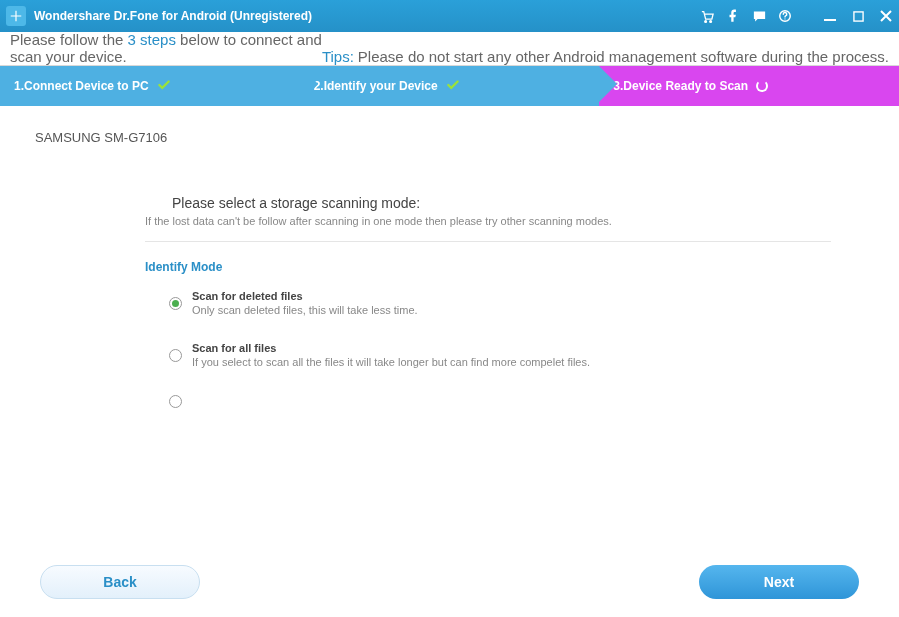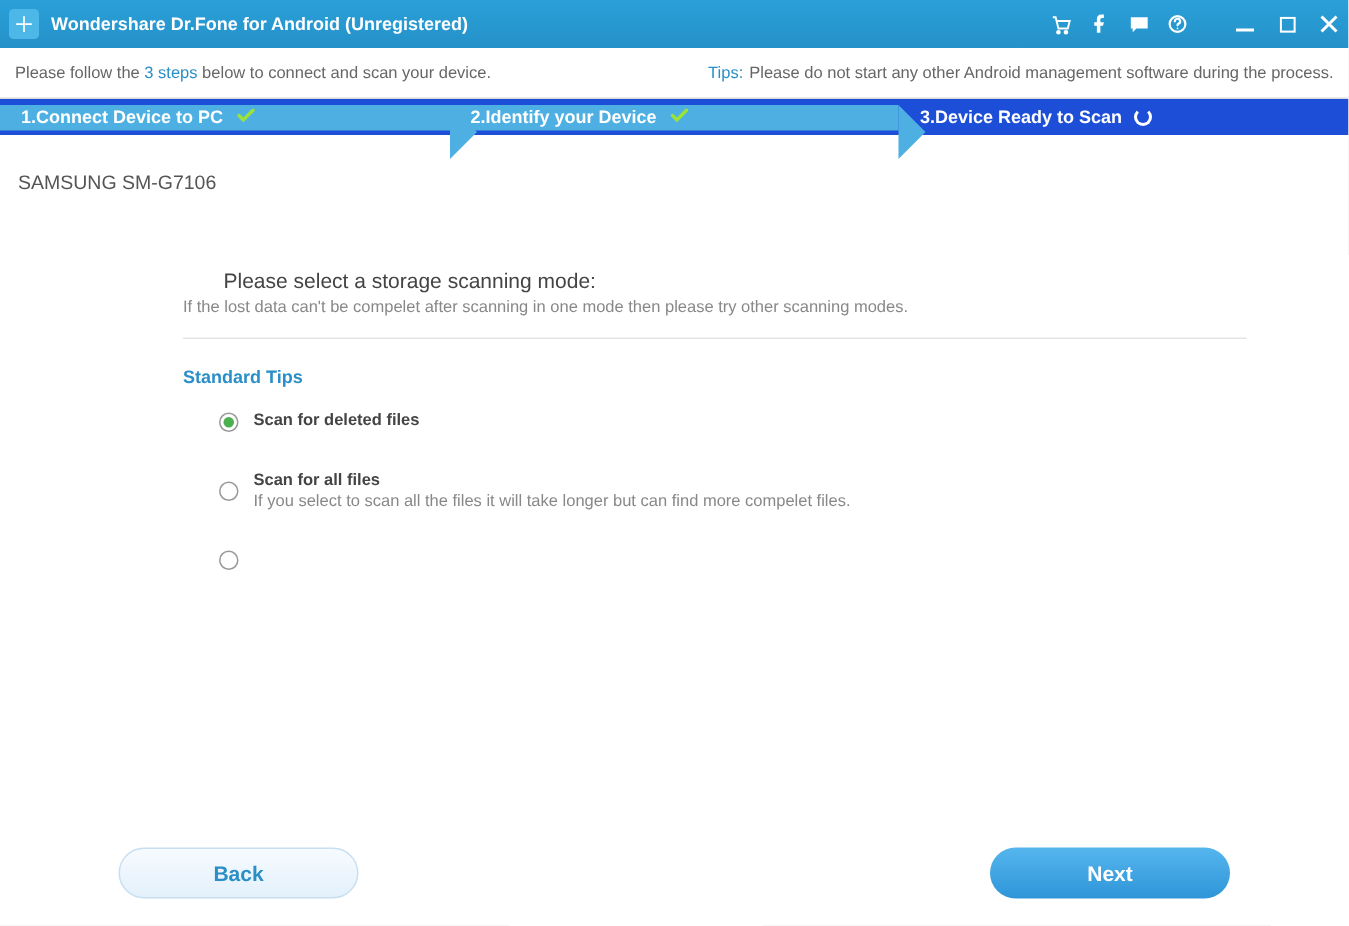--- a/index.html
+++ b/index.html
@@ -11,54 +11,54 @@
   .titlebar { height: 32px; background: linear-gradient(#2aa0d9, #2591c8); display: flex; align-items: center; padding: 0 6px; color: #fff; }
   .titlebar .logo { width: 20px; height: 20px; background: #4db8e8; border-radius: 3px; display: flex; align-items: center; justify-content: center; margin-right: 8px; }
   .titlebar .logo svg { width: 14px; height: 14px; }
   .titlebar .title { font-size: 12px; font-weight: bold; flex: 1; }
   .titlebar .ticons { display: flex; gap: 10px; align-items: center; }
   .titlebar .ticon { width: 16px; height: 16px; display: flex; align-items: center; justify-content: center; cursor: pointer; }
   .titlebar .winbtns { display: flex; gap: 14px; margin-left: 30px; align-items: center; }
   .titlebar .winbtn { width: 14px; height: 14px; display: flex; align-items: center; justify-content: center; cursor: pointer; }
 
   
-  .infobar { height: 34px; background: #fff; border-bottom: 1px solid #d8d8d8; display: flex; align-items: center; padding: 0 10px; font-size: 11px; color: #666; }
+  .infobar { height: 34px; background: #fff; border-bottom: 1px solid #d8d8d8; display: flex; align-items: flex-end; padding: 0 10px; font-size: 15px; color: #666; }
   .infobar .left { flex: 1; }
   .infobar .left .hl { color: #2a8fc7; }
   .infobar .tips-label { color: #2a8fc7; margin-right: 4px; }
 
   
-  .stepsbar { height: 24px; display: flex; background: #1d4ed8; align-items: center; }
+  .stepsbar { height: 40px; display: flex; background: #d946ef; }
   .step { flex: 1; position: relative; display: flex; align-items: center; padding-left: 14px; color: #fff; font-size: 12px; font-weight: bold; }
   .step.active { background: #4eb0e2; }
   .step .check { margin-left: 8px; }
   .step .spin { margin-left: 8px; width: 12px; height: 12px; border: 2px solid #fff; border-top-color: transparent; border-radius: 50%; display: inline-block; }
   .step-arrow { position: absolute; right: -18px; top: 0; width: 0; height: 0; border-top: 18px solid transparent; border-bottom: 18px solid transparent; z-index: 2; }
   .step.active .step-arrow { border-left: 18px solid #4eb0e2; }
   .step:not(.active) .step-arrow { border-left: 18px solid #8fcdf0; }
   .step:last-child .step-arrow { display: none; }
 
   
-  .main { flex: 1; padding: 24px 28px 0 12px; }
+  .main { flex: 1; padding: 24px 28px 0 35px; }
   .device { font-size: 13px; color: #555; margin-bottom: 50px; }
   .inner { margin-left: 110px; margin-right: 40px; }
   .heading { font-size: 14px; color: #444; margin-bottom: 4px; margin-left: 27px; }
   .subheading { font-size: 11px; color: #888; margin-bottom: 14px; }
   .divider { height: 1px; background: #e5e5e5; margin-bottom: 18px; }
 
   .mode-title { font-size: 12px; color: #2a8fc7; font-weight: bold; margin-bottom: 16px; }
   .opt { display: flex; align-items: center; margin-left: 24px; margin-bottom: 26px; }
   .radio { width: 13px; height: 13px; border: 1px solid #999; border-radius: 50%; margin-right: 10px; margin-top: 1px; flex-shrink: 0; display: flex; align-items: center; justify-content: center; cursor: pointer; }
   .radio.checked::after { content: ''; width: 7px; height: 7px; background: #4caf50; border-radius: 50%; }
   .opt-body .opt-title { font-size: 11px; font-weight: bold; color: #444; margin-bottom: 2px; }
   .opt-body .opt-desc { font-size: 11px; color: #888; }
   .opt.single .opt-desc { margin: 0; }
 
   
-  .footer { height: 70px; display: flex; align-items: center; justify-content: space-between; padding: 0 79px; }
+  .footer { height: 70px; display: flex; align-items: center; justify-content: space-between; padding: 0 40px; }
   .btn { width: 160px; height: 34px; border-radius: 17px; border: none; font-size: 14px; font-weight: bold; cursor: pointer; display: flex; align-items: center; justify-content: center; }
   .btn-back { background: linear-gradient(#f7fbff, #e3f0fb); color: #2a8fc7; border: 1px solid #c8dff0; }
   .btn-next { background: linear-gradient(#55b6ee, #2f95d8); color: #fff; }
 </style>
 </head>
 <body>
 
 <div class="window">
 
   <div class="titlebar">
@@ -145,29 +145,30 @@
       <span>3.Device Ready to Scan</span>
       <span class="spin"></span>
     </div>
   </div>
 
   <div class="main">
     <div class="device">SAMSUNG SM-G7106</div>
 
     <div class="inner">
       <div class="heading">Please select a storage scanning mode:</div>
-      <div class="subheading">If the lost data can't be compelet after scanning in one mode then please try other scanning modes.</div>
+      <div class="subheading">If the lost data can't be follow after scanning in one mode then please try other scanning modes.</div>
       <div class="divider"></div>
 
-      <div class="mode-title">Standard Tips</div>
+      <div class="mode-title">Identify Mode</div>
 
       <div class="opt">
         <div class="radio checked"></div>
         <div class="opt-body">
           <div class="opt-title">Scan for deleted files</div>
+          <div class="opt-desc">Only scan deleted files, this will take less time.</div>
         </div>
       </div>
 
       <div class="opt">
         <div class="radio"></div>
         <div class="opt-body">
           <div class="opt-title">Scan for all files</div>
           <div class="opt-desc">If you select to scan all the files it will take longer but can find more compelet files.</div>
         </div>
       </div>

